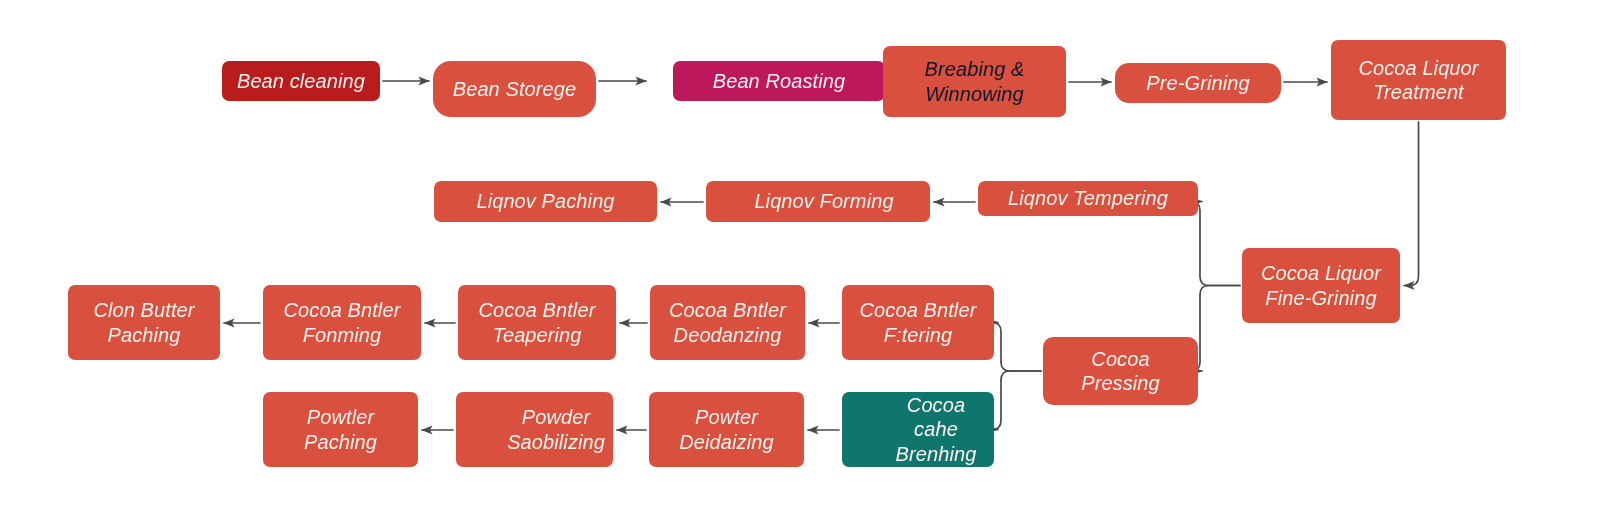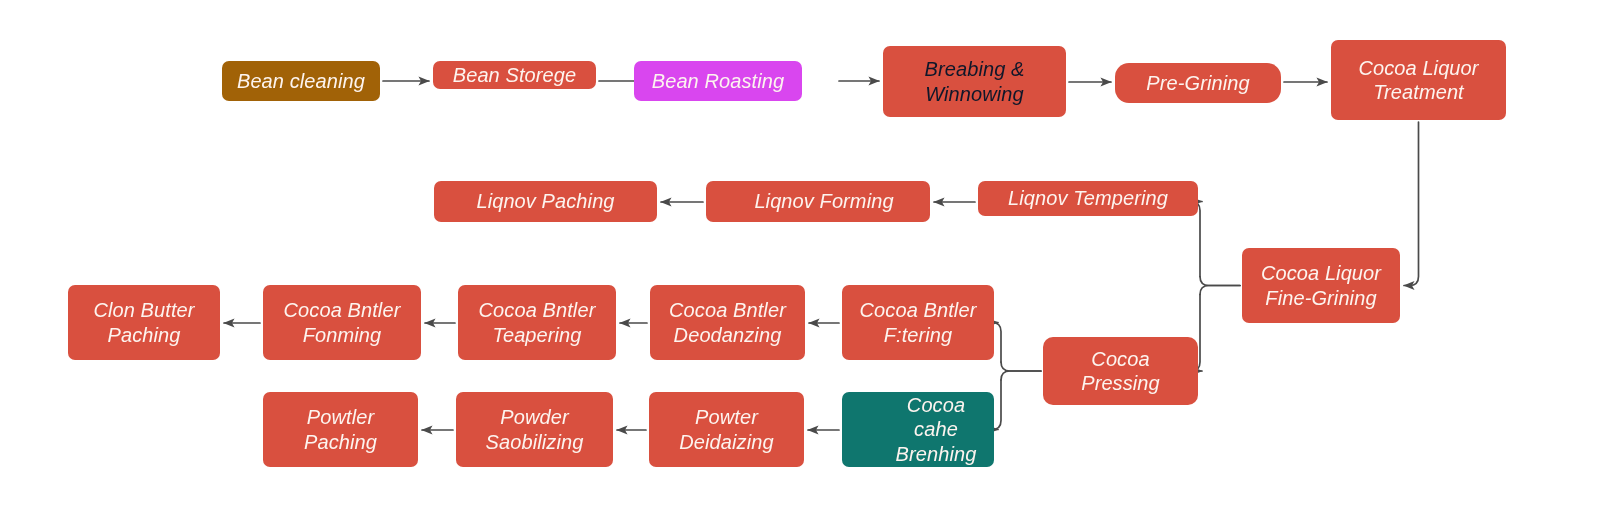--- a/index.html
+++ b/index.html
@@ -79,27 +79,27 @@
         <path d="M 647 323 L 620 323" marker-end="url(#arrowhead)"></path>
         <path d="M 455 323 L 425 323" marker-end="url(#arrowhead)"></path>
         <path d="M 260 323 L 224 323" marker-end="url(#arrowhead)"></path>
         <path d="M 839 430 L 808 430" marker-end="url(#arrowhead)"></path>
         <path d="M 646 430 L 617 430" marker-end="url(#arrowhead)"></path>
         <path d="M 453 430 L 422 430" marker-end="url(#arrowhead)"></path>
       </g>
   </svg>
 
   <div id="node-layer">
-      <div class="node" style="left: 222px; top: 61px; width: 158px; height: 40px; background: #a16207; color: rgb(253, 244, 239);">
+      <div class="node" style="left: 222px; top: 61px; width: 158px; height: 40px; background: #b91c1c; color: rgb(253, 244, 239);">
         <span>Bean cleaning</span>
       </div>
-      <div class="node" style="left: 433px; top: 61px; width: 163px; height: 28px; background: rgb(217, 80, 63); color: rgb(253, 244, 239);">
+      <div class="node" style="left: 433px; top: 61px; width: 163px; height: 56px; background: rgb(217, 80, 63); color: rgb(253, 244, 239); border-radius: 18px;">
         <span>Bean Storege</span>
       </div>
-      <div class="node" style="left: 634px; top: 61px; width: 168px; height: 40px; background: #d946ef; color: rgb(253, 244, 239);">
+      <div class="node" style="left: 673px; top: 61px; width: 212px; height: 40px; background: #be185d; color: rgb(253, 244, 239);">
         <span>Bean Roasting</span>
       </div>
       <div class="node" style="left: 883px; top: 46px; width: 183px; height: 71px; background: rgb(217, 80, 63); color: #0f172a;">
         <span>Breabing &amp;
 Winnowing</span>
       </div>
       <div class="node" style="left: 1115px; top: 63px; width: 166px; height: 40px; background: rgb(217, 80, 63); color: rgb(253, 244, 239); border-radius: 14px;">
         <span>Pre-Grining</span>
       </div>
       <div class="node" style="left: 1331px; top: 40px; width: 175px; height: 80px; background: rgb(217, 80, 63); color: rgb(253, 244, 239);">
@@ -140,21 +140,21 @@
 F:tering</span>
       </div>
       <div class="node" style="left: 1043px; top: 337px; width: 155px; height: 68px; background: rgb(217, 80, 63); color: rgb(253, 244, 239); border-radius: 10px;">
         <span>Cocoa
 Pressing</span>
       </div>
       <div class="node" style="left: 263px; top: 392px; width: 155px; height: 75px; background: rgb(217, 80, 63); color: rgb(253, 244, 239);">
         <span>Powtler
 Paching</span>
       </div>
-      <div class="node" style="left: 456px; top: 392px; width: 157px; height: 75px; background: rgb(217, 80, 63); color: rgb(253, 244, 239);">
+      <div class="node" style="left: 456px; top: 392px; width: 157px; height: 75px; background: rgb(217, 80, 63); color: rgb(253, 244, 239); justify-content: flex-end;">
         <span>Powder
 Saobilizing</span>
       </div>
       <div class="node" style="left: 649px; top: 392px; width: 155px; height: 75px; background: rgb(217, 80, 63); color: rgb(253, 244, 239);">
         <span>Powter
 Deidaizing</span>
       </div>
       <div class="node" style="left: 842px; top: 392px; width: 152px; height: 75px; background: #0f766e; color: rgb(253, 244, 239); padding-left: 44px;">
         <span>Cocoa cahe
 Brenhing</span>

